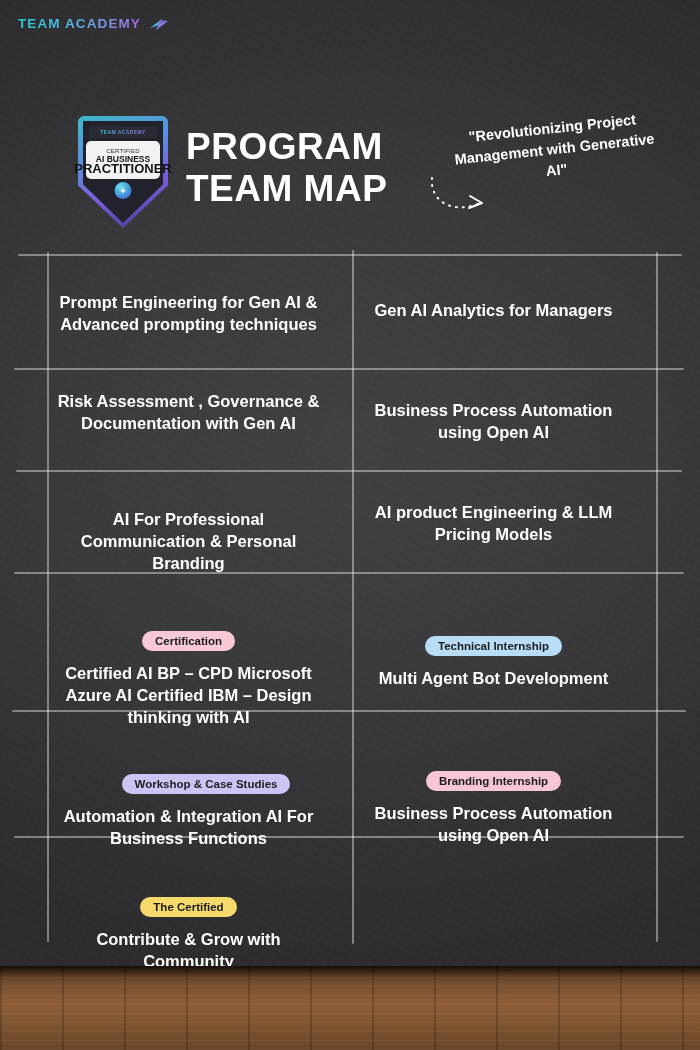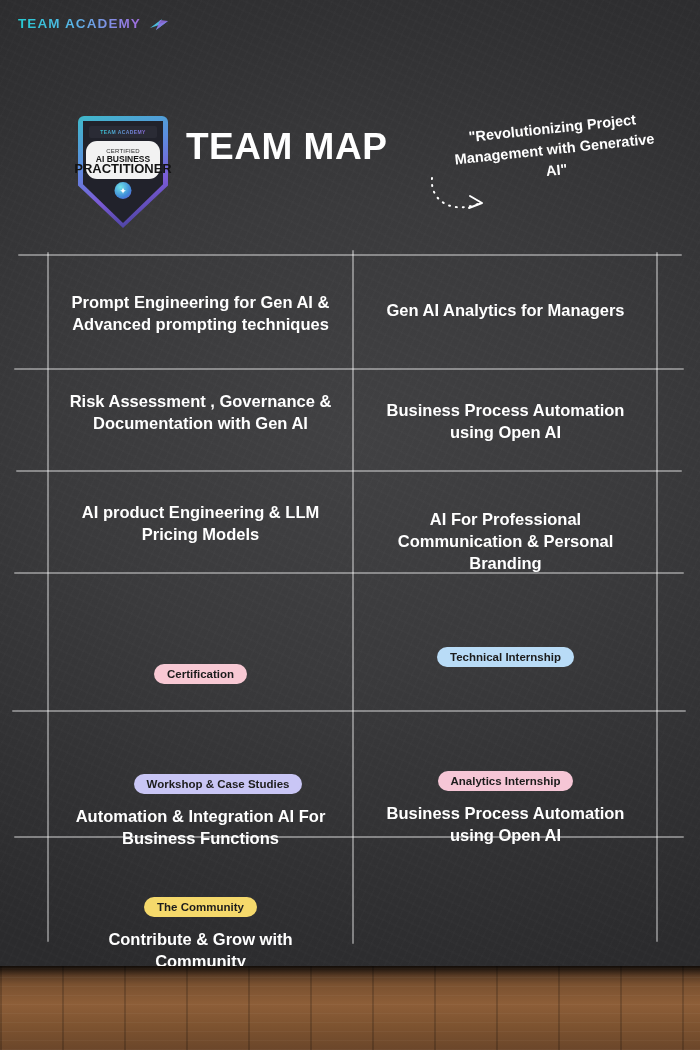--- a/index.html
+++ b/index.html
@@ -113,21 +113,21 @@
     color: transparent;
     font-weight: bold;
   }
   .badge-plate {
     position: absolute;
     left: 8px;
     top: 25px;
     right: 8px;
     height: 36px;
     background: #f2f2f2;
-    border-radius: 11px;
+    border-radius: 5px;
     display: flex;
     flex-direction: column;
     align-items: center;
     justify-content: center;
     gap: 0px;
     padding-top: 2px;
   }
   .badge-plate .l1 { font-size: 6px; color:#2a2a2a; letter-spacing:.2px; }
   .badge-plate .l2 { font-size: 8.5px; color:#141414; font-weight: bold; line-height: 10px; text-align:center;}
   .badge-plate .l3 { font-size: 13px; color:#141414; font-weight: bold; line-height: 10px;}
@@ -192,21 +192,21 @@
   .chalk-line {
     position: absolute;
     background: rgba(255,255,255,0.40);
     border-radius: 2px;
   }
   .vline { width: 2px; }
   .hline { height: 2px; }
 
   .grid {
     position: absolute;
-    left: 48px;
+    left: 36px;
     top: 14px;
     width: 610px;
     display: grid;
     grid-template-columns: 305px 305px;
   }
   .cell {
     box-sizing: border-box;
     padding: 14px 18px;
     display: flex;
     flex-direction: column;
@@ -286,20 +286,21 @@
       </div>
       <div class="badge-plate">
         <div class="l1">CERTIFIED</div>
         <div class="l2">AI BUSINESS</div>
         <div class="l3">PRACTITIONER</div>
       </div>
       <div class="badge-orb">✦</div>
     </div>
 
     <div class="title-block">
+      <div class="t1">PROGRAM</div>
       <div class="t2">TEAM MAP</div>
     </div>
 
     <div class="tagline">"Revolutionizing Project Management with Generative AI"</div>
 
     <svg class="swoosh" viewBox="0 0 70 48">
       <path d="M8 8 C6 30, 26 44, 54 34" fill="none" stroke="#ffffff" stroke-width="2" stroke-linecap="round" stroke-dasharray="1 6"></path>
       <path d="M46 26 L58 33 L45 38" fill="none" stroke="#ffffff" stroke-width="2" stroke-linecap="round" stroke-linejoin="round"></path>
     </svg>
   </div>
@@ -326,45 +327,47 @@
         <div class="ctext">Gen AI Analytics for Managers</div>
       </div>
 
       <div class="cell" style="height:78px;">
         <div class="ctext">Risk Assessment , Governance &amp; Documentation with Gen AI</div>
       </div>
 
       <div class="cell" style="height:102px;">
         <div class="ctext">Business Process Automation using Open AI</div>
       </div>
+      <div class="cell" style="height:138px;">
+        <div class="ctext">AI For Professional Communication &amp; Personal Branding</div>
+      </div>
+
       <div class="cell" style="height:102px;">
         <div class="ctext">AI product Engineering &amp; LLM Pricing Models</div>
       </div>
-
-      <div class="cell" style="height:138px;">
-        <div class="ctext">AI For Professional Communication &amp; Personal Branding</div>
-      </div>
       <div class="cell" style="height:138px;text-align:center;">
         <div class="tag" style="background:#f8c9d4;">Certification</div>
+        <div class="ctext">Certified AI BP – CPD Microsoft Azure AI Certified IBM – Design thinking with AI</div>
       </div>
 
       <div class="cell" style="height:104px;">
         <div class="tag" style="background:#b9dcf7;">Technical Internship</div>
+        <div class="ctext">Multi Agent Bot Development</div>
       </div>
       <div class="cell" style="height:126px;">
         <div class="tag" style="background:#c9c6f5;margin-left:35px;">Workshop &amp; Case Studies</div>
         <div class="ctext">Automation &amp; Integration AI For Business Functions</div>
       </div>
 
       <div class="cell" style="height:120px;">
-        <div class="tag" style="background:#f6c6d6;">Analytics Internship</div>
+        <div class="tag" style="background:#f6c6d6;">Branding Internship</div>
         <div class="ctext">Business Process Automation using Open AI</div>
       </div>
       <div class="cell" style="height:120px;">
-        <div class="tag" style="background:#f5d96b;">The Community</div>
+        <div class="tag" style="background:#f5d96b;">The Certified</div>
         <div class="ctext">Contribute &amp; Grow with Community</div>
       </div>
 
     </div>
   </div>
 
   <div class="floor-shadow"></div>
   <div class="floor"></div>
 
 </div>

